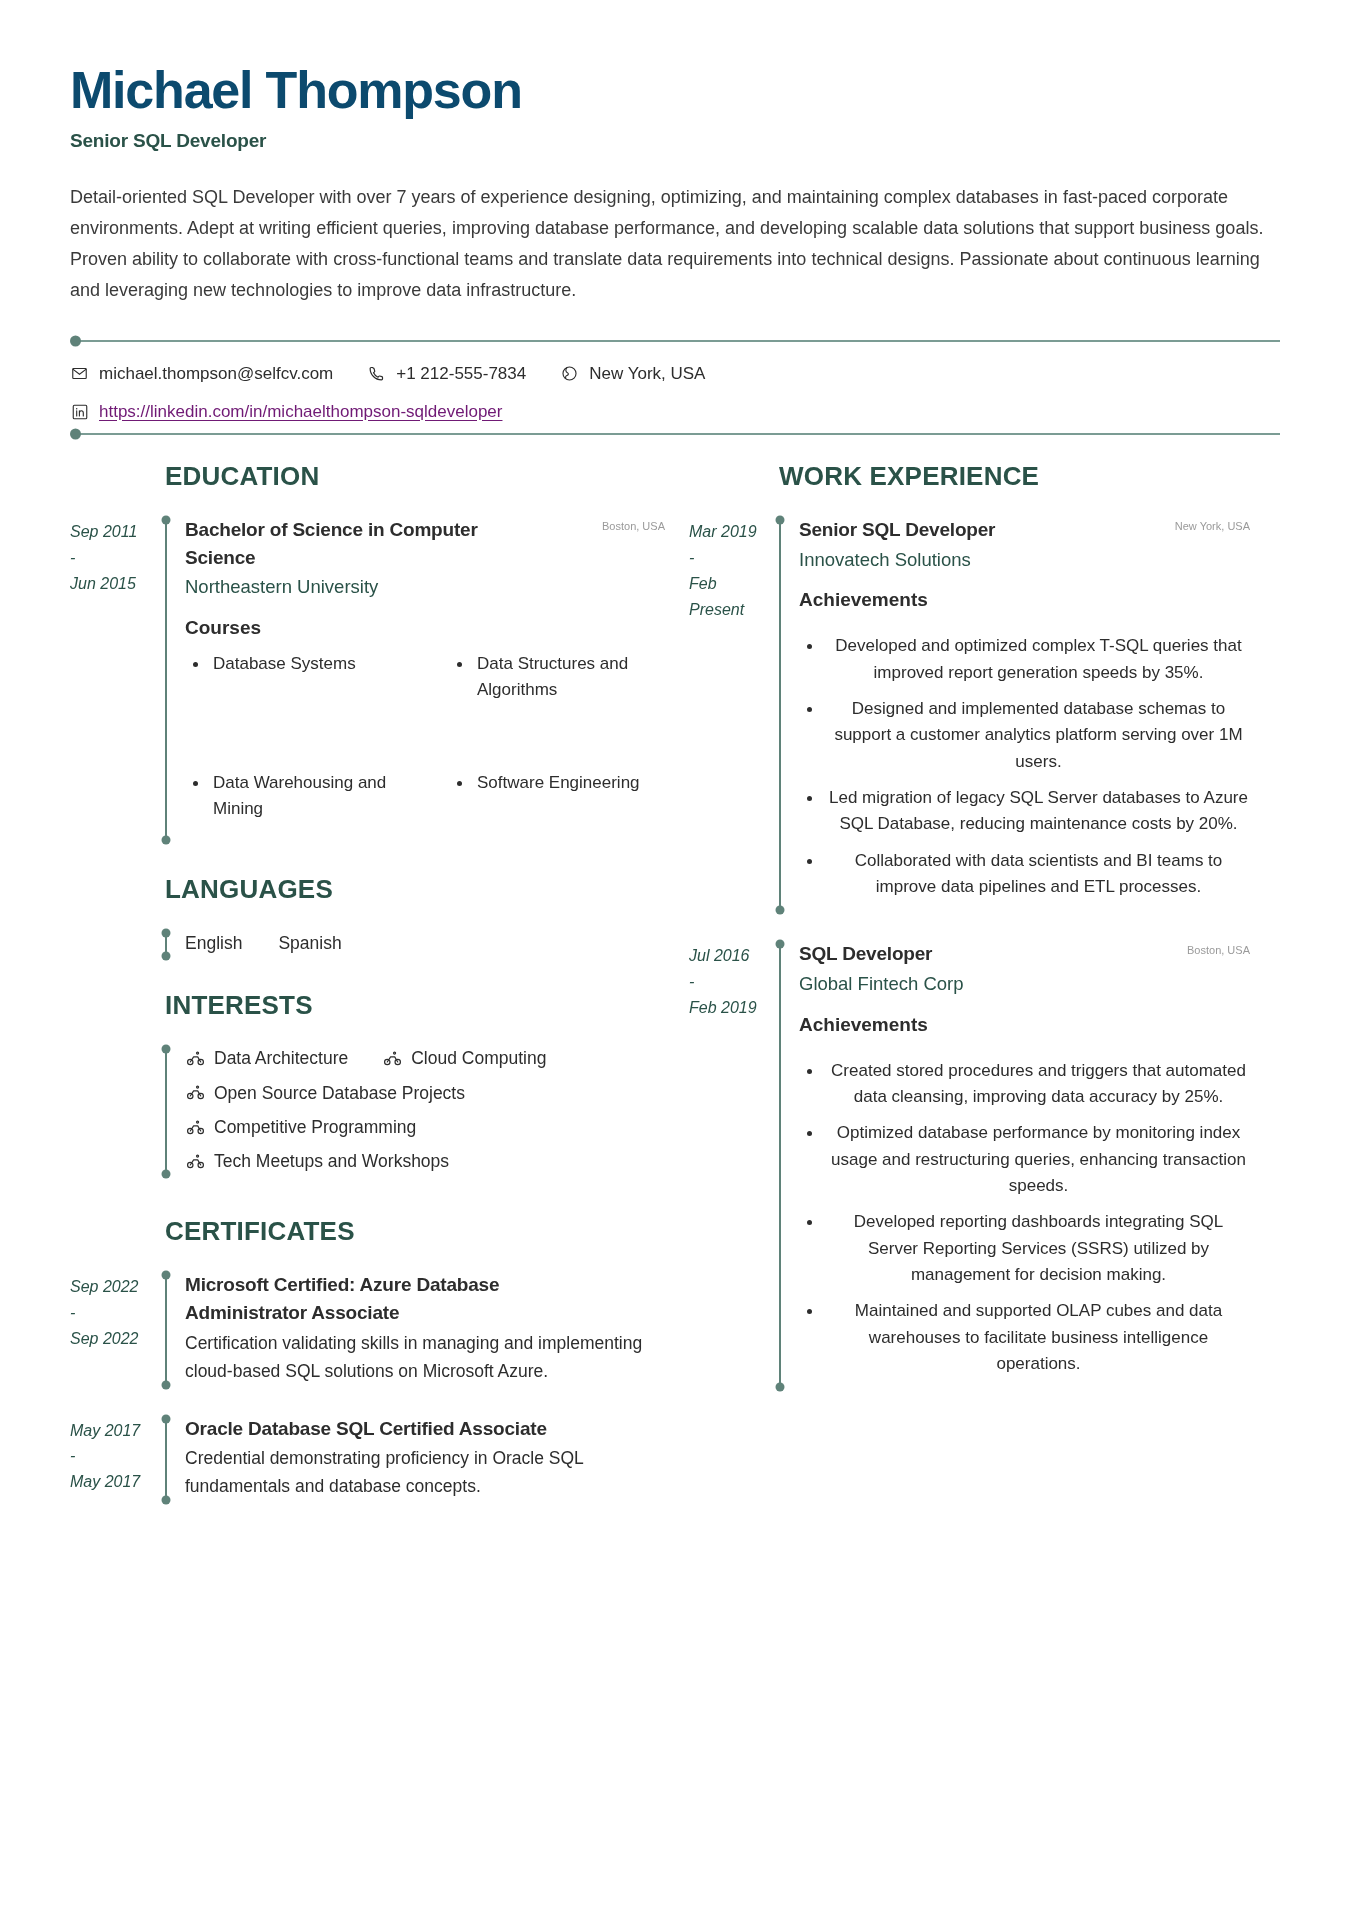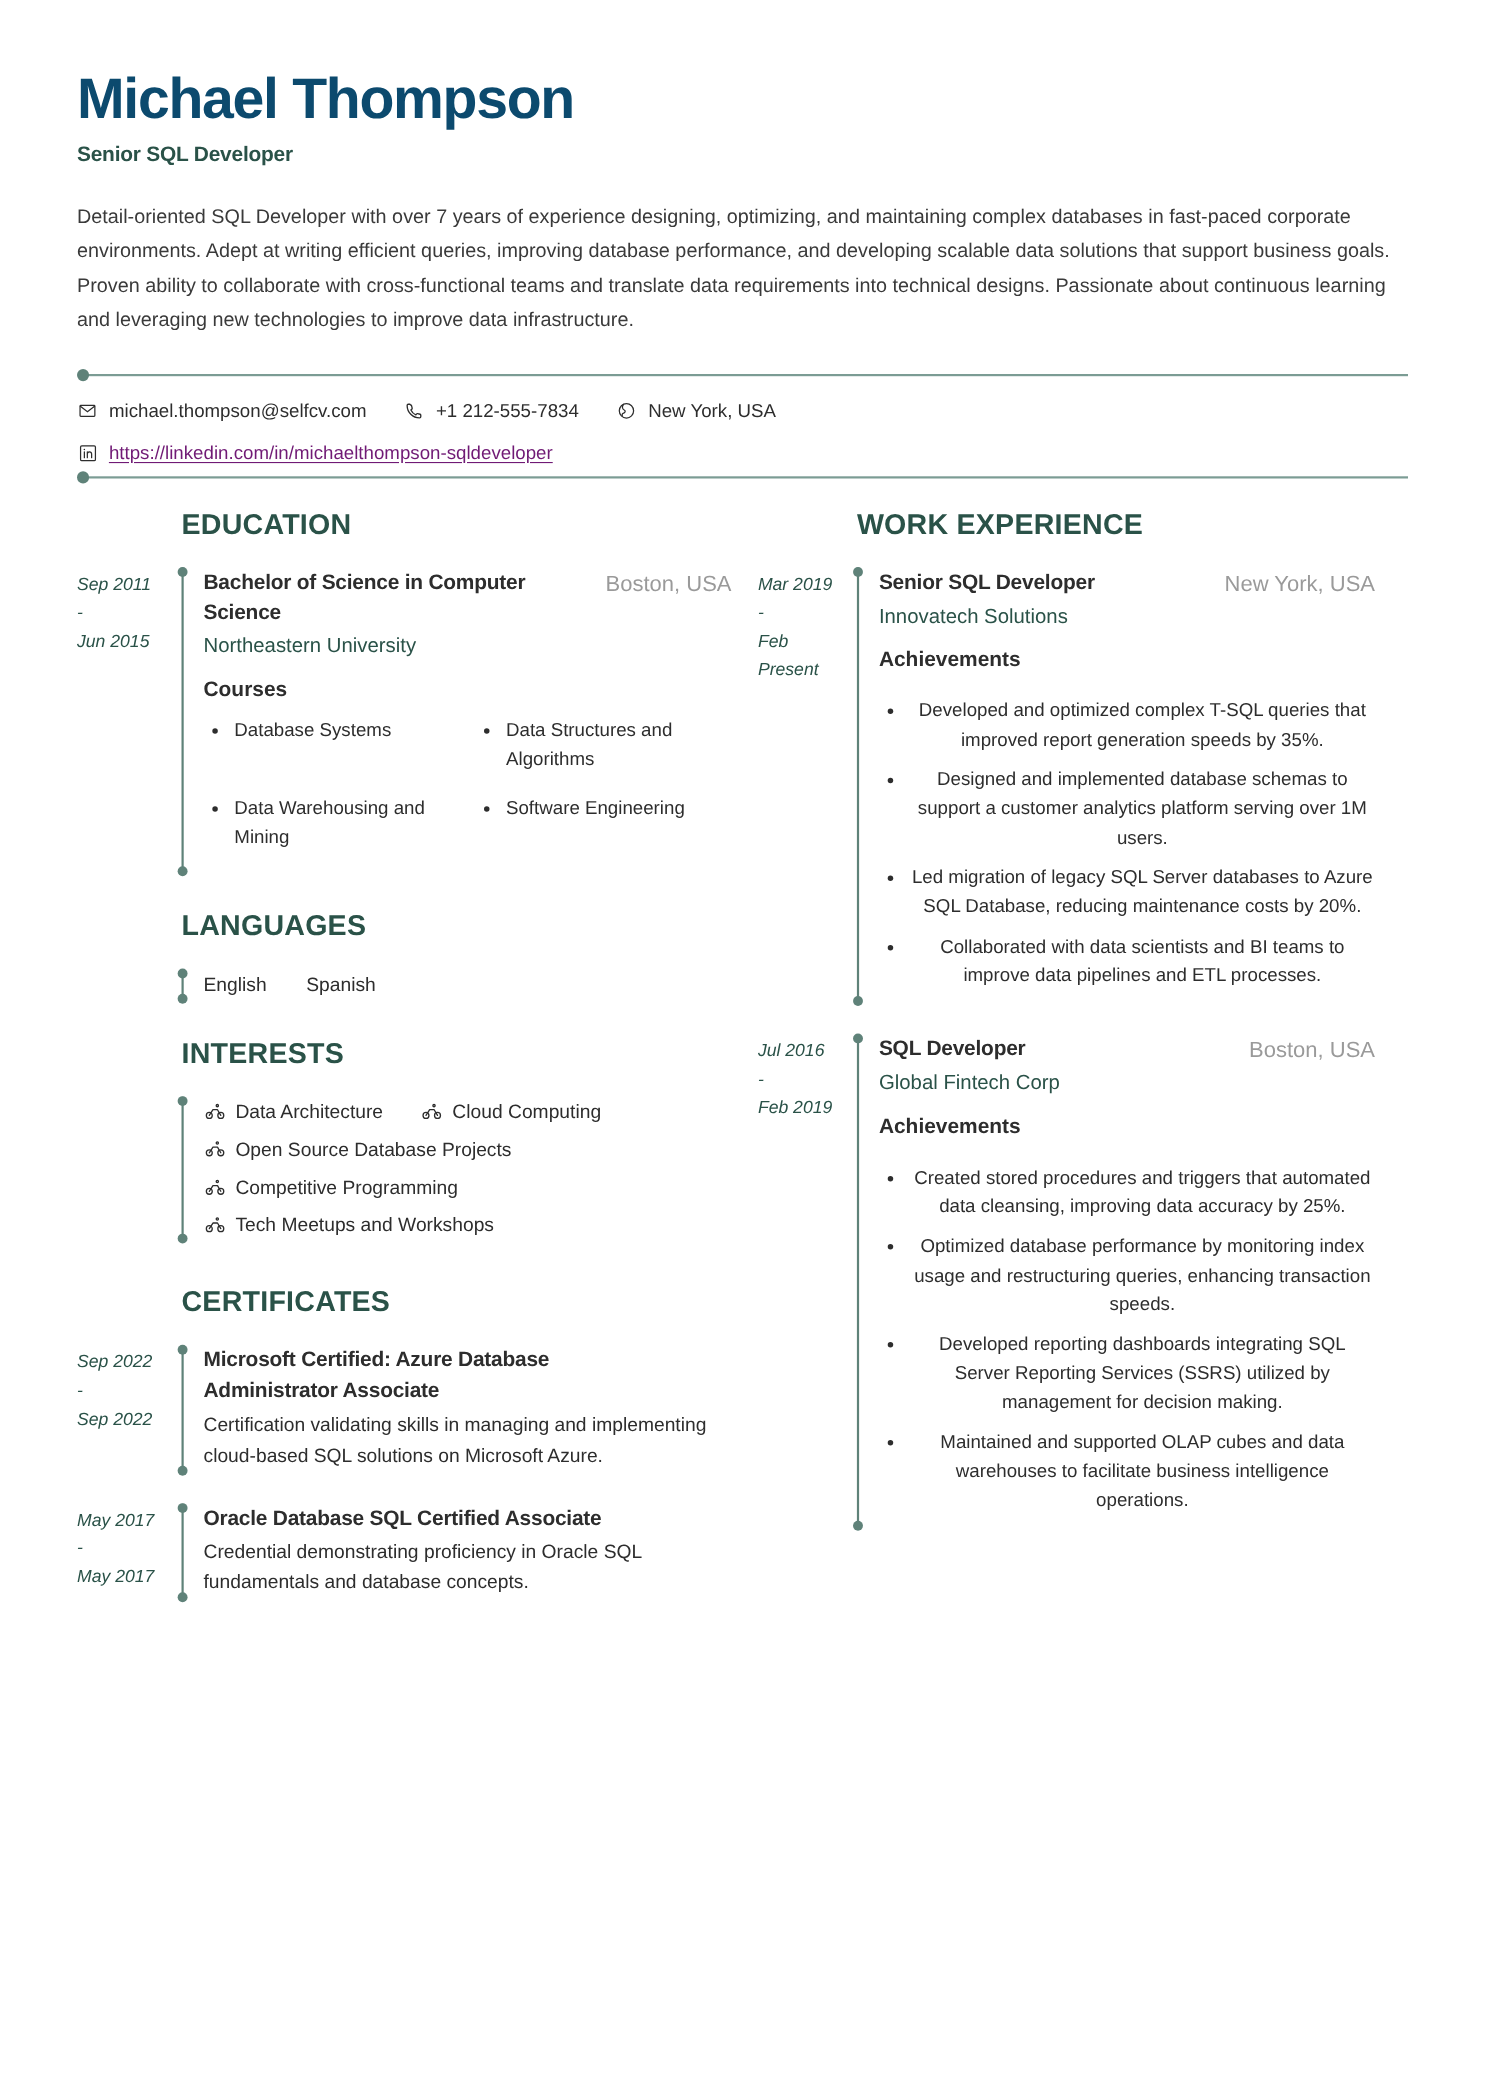--- a/index.html
+++ b/index.html
@@ -171,21 +171,21 @@
   .entry-title {
     font-size: 19px;
     font-weight: 800;
     color: #2d2d2d;
     line-height: 1.45;
     letter-spacing: -0.2px;
     max-width: 330px;
   }
   .col-right .entry-title { max-width: 330px; }
   .entry-loc {
-    font-size: 20px;
+    font-size: 11px;
     color: #9a9a9a;
     white-space: nowrap;
     padding-top: 4px;
   }
   .entry-org {
     font-size: 18.5px;
     color: #2a5248;
     line-height: 1.5;
     margin-top: 2px;
   }
@@ -202,20 +202,21 @@
     margin-top: 2px;
   }
 
   
   .courses-grid {
     display: grid;
     grid-template-columns: 1fr 1fr;
     column-gap: 14px;
     row-gap: 0;
     margin-top: 12px;
+    gap: 48px;
   }
   .bullet-li {
     position: relative;
     font-size: 17px;
     line-height: 1.55;
     color: #2d2d2d;
     padding-left: 28px;
     margin-bottom: 18px;
   }
   .bullet-li::before {

